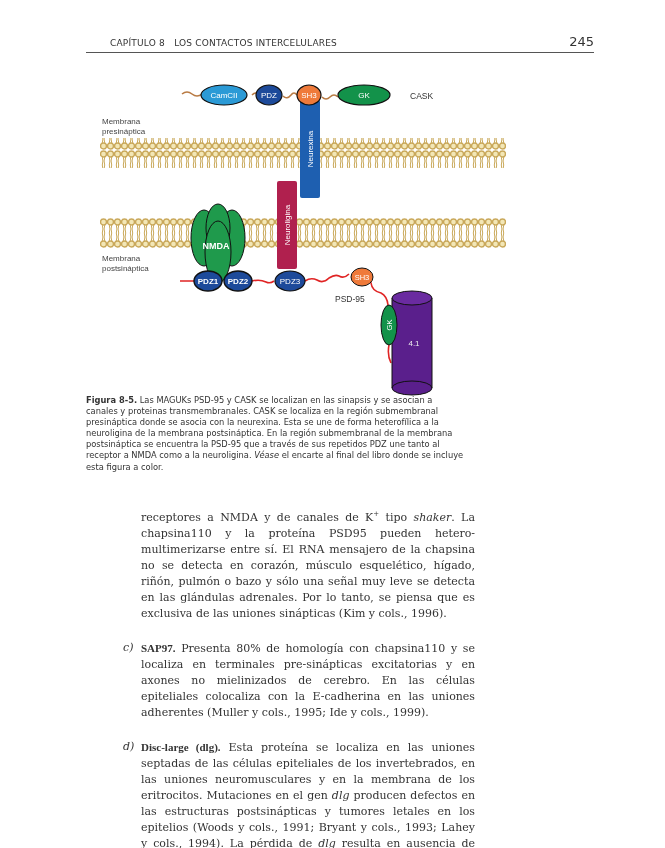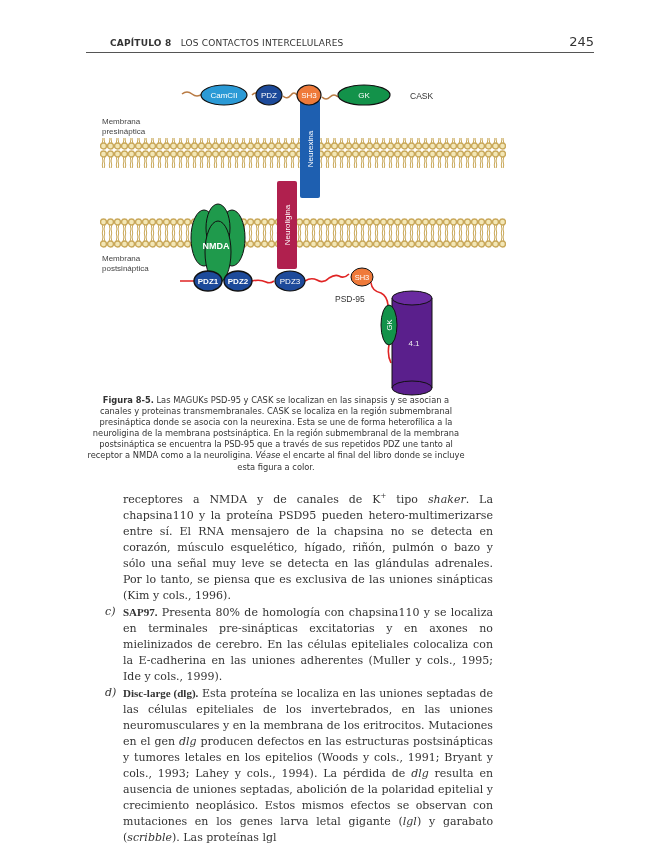--- a/index.html
+++ b/index.html
@@ -1,25 +1,25 @@
 <!DOCTYPE html>
 <html><head>
 <meta charset="utf-8">
 <style>
   html,body{margin:0;padding:0;background:#fff;}
   body{width:665px;height:848px;position:relative;overflow:hidden;font-family:"DejaVu Serif",serif;color:#222;}
   .header{position:absolute;left:86px;top:36px;width:508px;height:16px;border-bottom:1px solid #555;}
   .header .chap{position:absolute;left:0;top:2px;font-family:"DejaVu Sans",sans-serif;font-size:9px;letter-spacing:0.2px;color:#333;}
-  .header .chap b{font-weight:bold;padding-left:24px;}
+  .header .chap b{font-weight:normal;padding-left:24px;}
   .header .pg{position:absolute;right:0;top:-2px;font-family:"DejaVu Sans",sans-serif;font-size:13px;color:#333;}
   .figure{position:absolute;left:86px;top:70px;width:420px;height:330px;}
-  .caption{position:absolute;left:86px;top:395px;width:380px;font-family:"DejaVu Sans",sans-serif;font-size:8.3px;line-height:11.1px;color:#333;text-align:center;}
+  .caption{position:absolute;left:86px;top:395px;width:380px;font-family:"DejaVu Sans",sans-serif;font-size:8.3px;line-height:11.1px;color:#333;}
   .caption b{font-weight:bold;}
   .body{position:absolute;left:123px;top:488px;width:370px;font-family:"DejaVu Serif",serif;font-size:11px;line-height:16px;color:#333;text-align:justify;}
-  .body p{margin:0;}
+  .body p{margin:18px;}
   .item{position:relative;}
   .item .marker{position:absolute;left:-18px;font-style:italic;}
   .body b{font-weight:bold;font-family:Liberation Serif, serif;}
   .body i{font-style:italic;}
   .lbl{font-family:"Liberation Sans",sans-serif;}
 </style>
 </head>
 <body>
 
 <div class="header">

